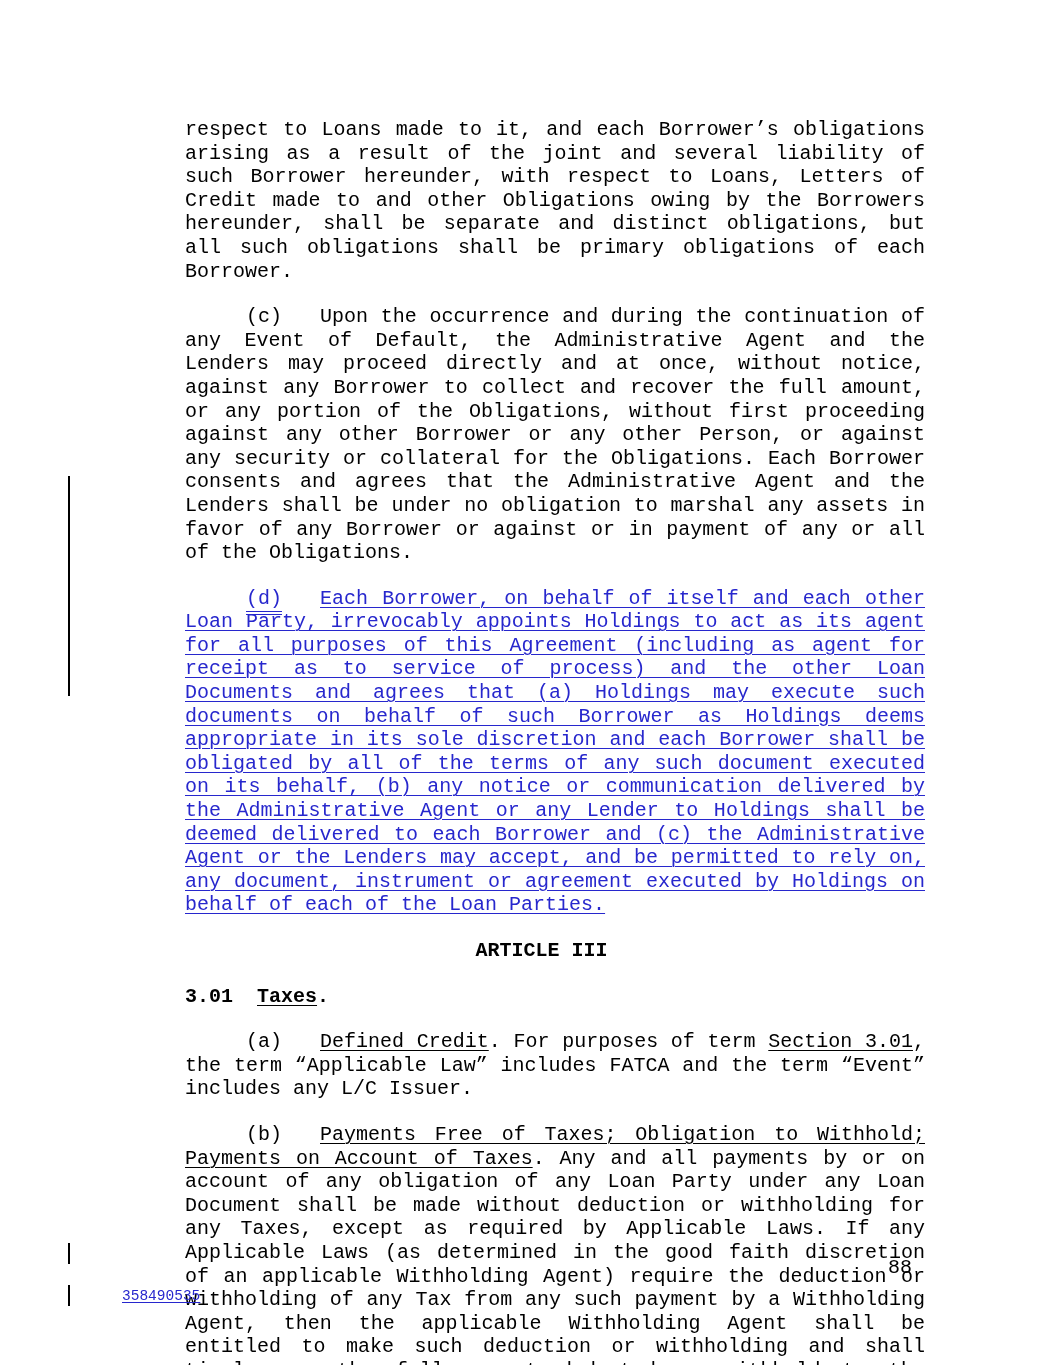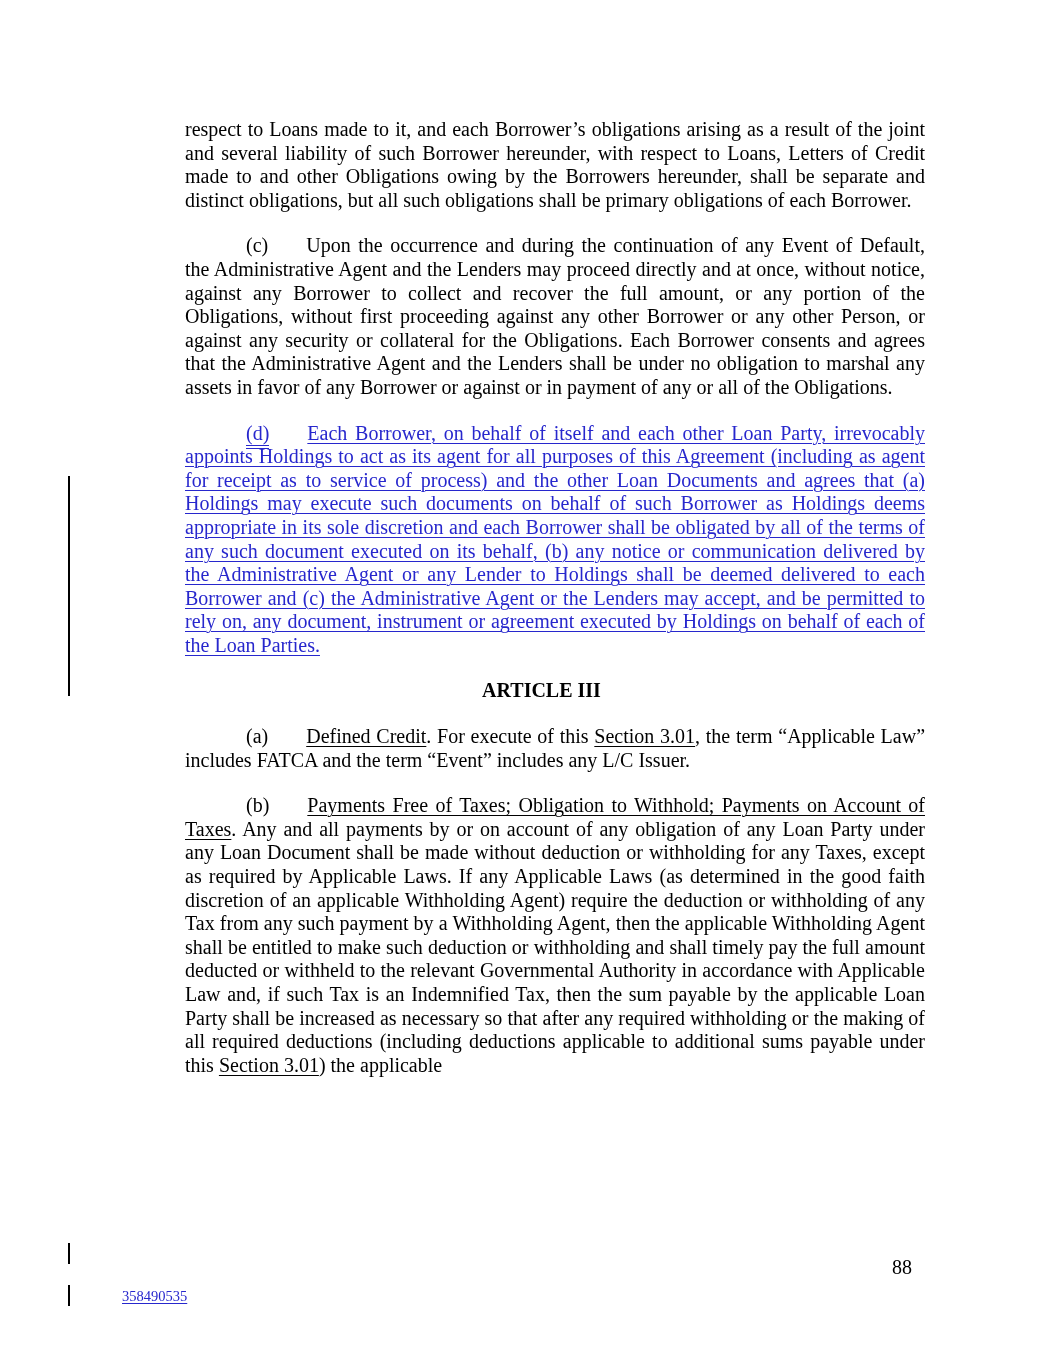--- a/index.html
+++ b/index.html
@@ -1,21 +1,21 @@
 <!DOCTYPE html>
 <html style="--ins: #2727CD; --bar: #000000;"><head>
 <meta charset="utf-8">
 <style>
   html, body { margin: 0; padding: 0; background: #ffffff; }
   .page {
     position: relative;
     width: 1055px;
     height: 1365px;
     background: #ffffff;
-    font-family: Liberation Serif, serif;
+    font-family: Liberation Mono, monospace;
     color: #000000;
     overflow: hidden;
   }
   .content {
     position: absolute;
     left: 185px;
     top: 118px;
     width: 740px;
   }
   .para {
@@ -100,22 +100,23 @@
 
     <p class="para"><span>respect to Loans made to it, and each Borrower’s obligations arising as a result of the joint and several liability of such Borrower hereunder, with respect to Loans, Letters of Credit made to and other Obligations owing by the Borrowers hereunder, shall be separate and distinct obligations, but all such obligations shall be primary obligations of each Borrower.</span></p>
 
     <p class="para indent"><span>(c)</span><span class="tab"></span><span>Upon the occurrence and during the continuation of any Event of Default, the Administrative Agent and the Lenders may proceed directly and at once, without notice, against any Borrower to collect and recover the full amount, or any portion of the Obligations, without first proceeding against any other Borrower or any other Person, or against any security or collateral for the Obligations. Each Borrower consents and agrees that the Administrative Agent and the Lenders shall be under no obligation to marshal any assets in favor of any Borrower or against or in payment of any or all of the Obligations.</span></p>
 
     <p class="para indent"><span class="ins-label">(d)</span><span class="tab"></span><span class="ins">Each Borrower, on behalf of itself and each other Loan Party, irrevocably appoints Holdings to act as its agent for all purposes of this Agreement (including as agent for receipt as to service of process) and the other Loan Documents and agrees that (a) Holdings may execute such documents on behalf of such Borrower as Holdings deems appropriate in its sole discretion and each Borrower shall be obligated by all of the terms of any such document executed on its behalf, (b) any notice or communication delivered by the Administrative Agent or any Lender to Holdings shall be deemed delivered to each Borrower and (c) the Administrative Agent or the Lenders may accept, and be permitted to rely on, any document, instrument or agreement executed by Holdings on behalf of each of the Loan Parties.</span></p>
 
     <p class="center-h">ARTICLE III</p>
 
 
+    <p class="section-line"><span>3.01</span><span class="tab-sm"></span><span class="u">Taxes</span><span>.</span></p>
 
-    <p class="para indent"><span>(a)</span><span class="tab"></span><span class="u">Defined Credit</span><span>. For execute of this </span><span class="u">Section 3.01</span><span>, the term “Applicable Law” includes FATCA and the term “Event” includes any L/C Issuer.</span></p>
+    <p class="para indent"><span>(a)</span><span class="tab"></span><span class="u">Defined Credit</span><span>. For purposes of term </span><span class="u">Section 3.01</span><span>, the term “Applicable Law” includes FATCA and the term “Event” includes any L/C Issuer.</span></p>
 
     <p class="para indent"><span>(b)</span><span class="tab"></span><span class="u">Payments Free of Taxes; Obligation to Withhold; Payments on Account of Taxes</span><span>. Any and all payments by or on account of any obligation of any Loan Party under any Loan Document shall be made without deduction or withholding for any Taxes, except as required by Applicable Laws. If any Applicable Laws (as determined in the good faith discretion of an applicable Withholding Agent) require the deduction or withholding of any Tax from any such payment by a Withholding Agent, then the applicable Withholding Agent shall be entitled to make such deduction or withholding and shall timely pay the full amount deducted or withheld to the relevant Governmental Authority in accordance with Applicable Law and, if such Tax is an Indemnified Tax, then the sum payable by the applicable Loan Party shall be increased as necessary so that after any required withholding or the making of all required deductions (including deductions applicable to additional sums payable under this </span><span class="u">Section 3.01</span><span>) the applicable</span></p>
 
   </div>
 
   <div class="change-bar bar-f1"></div>
   <div class="change-bar bar-f2"></div>
 
   <div class="page-number">88</div>
 

